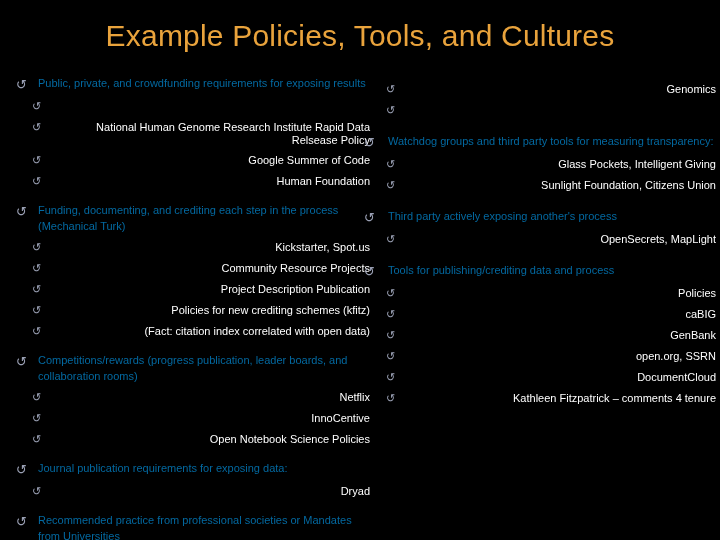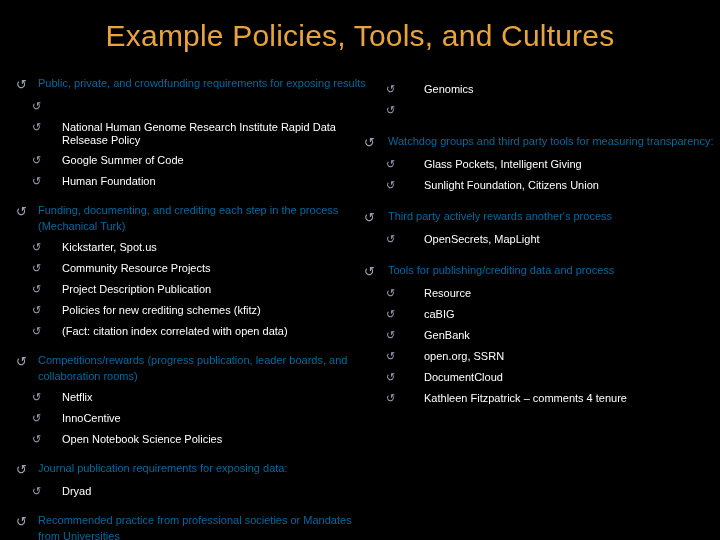--- a/index.html
+++ b/index.html
@@ -89,20 +89,21 @@
   .lvl2 .bullet {
     width: 30px;
     font-size: 11px;
     line-height: 14px;
     padding-left: 18px;
   }
   .lvl2 .text {
     font-size: 11px;
     line-height: 13px;
     color: #ffffff;
+    text-align: right;
   }
 
   
   #right-column .lvl1 .bullet { width: 24px; padding-left: 4px; }
   #right-column .lvl2 .bullet { padding-left: 26px; width: 38px; }
 
   
   .group { margin-top: 0; }
   .group + .group { margin-top: 12px; }
   #left-column .group + .group { margin-top: 14px; }
@@ -221,35 +222,35 @@
           <span class="text">Glass Pockets, Intelligent Giving</span>
         </div>
         <div class="row lvl2">
           <span class="bullet">↺</span>
           <span class="text">Sunlight Foundation, Citizens Union</span>
         </div>
       </div>
       <div class="group">
         <div class="row lvl1">
           <span class="bullet">↺</span>
-          <span class="text">Third party actively rewards another's process</span>
+          <span class="text">Third party actively exposing another's process</span>
         </div>
         <div class="row lvl2">
           <span class="bullet">↺</span>
           <span class="text">OpenSecrets, MapLight</span>
         </div>
       </div>
       <div class="group">
         <div class="row lvl1">
           <span class="bullet">↺</span>
           <span class="text">Tools for publishing/crediting data and process</span>
         </div>
         <div class="row lvl2">
           <span class="bullet">↺</span>
-          <span class="text">Resource</span>
+          <span class="text">Policies</span>
         </div>
         <div class="row lvl2">
           <span class="bullet">↺</span>
           <span class="text">caBIG</span>
         </div>
         <div class="row lvl2">
           <span class="bullet">↺</span>
           <span class="text">GenBank</span>
         </div>
         <div class="row lvl2">

